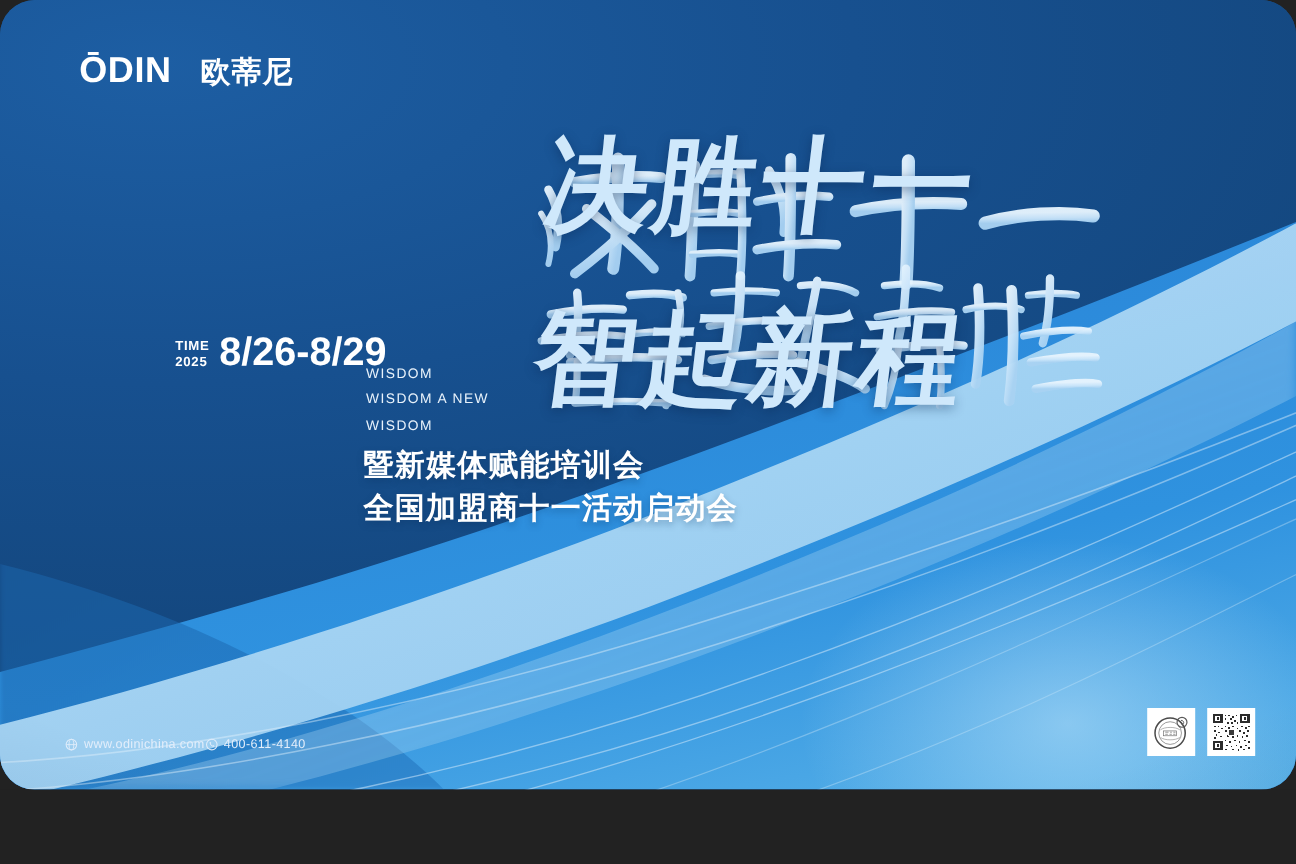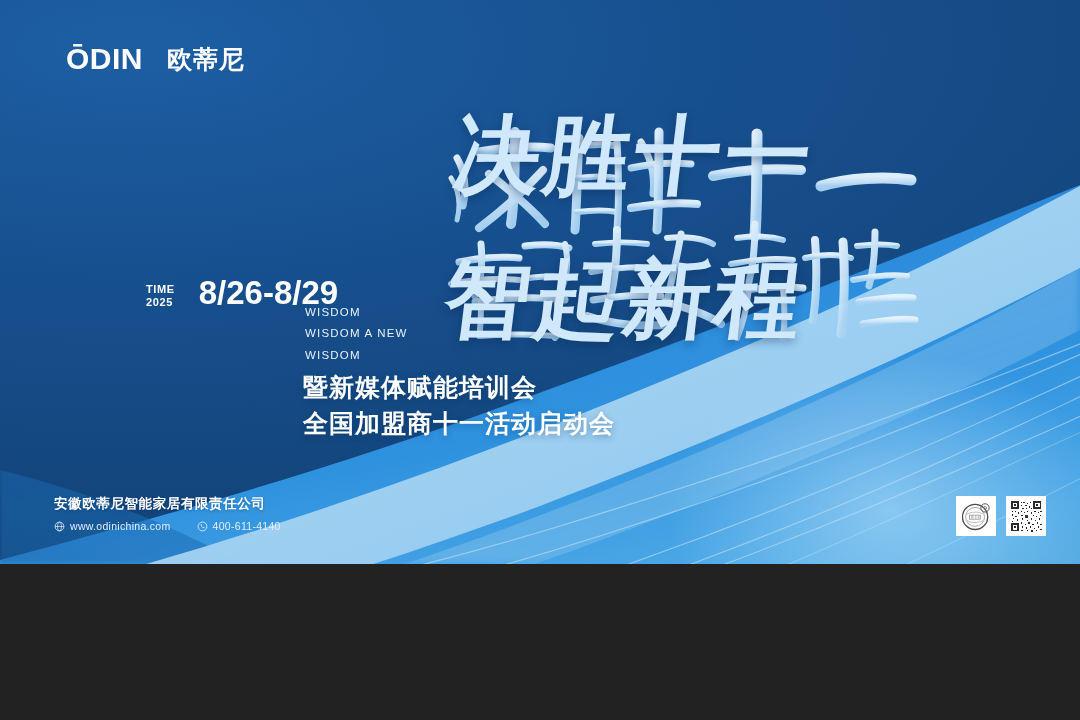--- a/index.html
+++ b/index.html
@@ -1,21 +1,22 @@
 <!DOCTYPE html>
 <html><head>
 <meta charset="utf-8">
 <style>
   html,body{margin:0;padding:0;background:#222;}
   .poster{
     position:relative;
-    width:1080px;height:564px;
+    width:1080px;height:658px;
     overflow:hidden;
     background:#17508f;
     font-family:"Liberation Sans","DejaVu Sans",sans-serif;
+    border-radius:29px;
     -webkit-font-smoothing:antialiased;
   }
 
   
   .bg-base{
     position:absolute;inset:0;
     background:
       radial-gradient(120% 90% at 12% 8%, #1d5ea3 0%, #17508f 45%, #124377 100%);
   }
   
@@ -92,21 +93,21 @@
   }
   .hl-row{
     font-size:86px;line-height:1;letter-spacing:4px;white-space:nowrap;
     text-shadow:0 3px 10px rgba(8,40,85,.45);
     transform:skewX(-7deg);
   }
   .hl-row.r1{padding-left:10px;}
   .hl-row.r2{padding-left:0px;}
 
   
-  .dateblock{position:absolute;left:146px;top:276px;display:flex;align-items:flex-end;gap:24px;}
+  .dateblock{position:absolute;left:146px;top:276px;display:flex;align-items:flex-end;gap:8px;}
   .time-label{display:flex;flex-direction:column;color:#ffffff;font-size:11px;
     font-weight:700;line-height:1.18;letter-spacing:.6px;padding-top:6px;}
   .date-main{color:#ffffff;font-size:33px;font-weight:700;line-height:1;letter-spacing:0px;}
 
   .wisdom{
     position:absolute;left:305px;top:302px;
     color:#e8f2fb;font-size:11.5px;line-height:1.85;letter-spacing:1.2px;font-weight:400;
   }
 
   
@@ -117,21 +118,21 @@
     text-shadow:0 2px 6px rgba(10,45,90,.35);
   }
 
   
   .footer{position:absolute;left:54px;bottom:32px;}
   .footer-company{
     color:#ffffff;font-size:13.5px;font-weight:700;letter-spacing:.6px;line-height:1.3;
     font-family:"DejaVu Sans","Liberation Sans",sans-serif;
     text-shadow:0 1px 3px rgba(10,45,90,.4);
   }
-  .footer-row{display:flex;align-items:center;gap:26px;margin-top:7px;}
+  .footer-row{display:flex;align-items:center;margin-top:7px;}
   .footer-item{display:flex;align-items:center;gap:5px;
     color:#e3eefb;font-size:10.5px;letter-spacing:.3px;}
   .fi-icon{width:11px;height:11px;flex:0 0 11px;opacity:.95;}
   .fi-icon svg{display:block;width:11px;height:11px;}
 
   
   .badges{position:absolute;right:34px;bottom:28px;display:flex;gap:10px;}
   .badge{width:40px;height:40px;background:#ffffff;padding:2px;box-sizing:border-box;
     display:flex;align-items:center;justify-content:center;}
   .badge svg{display:block;width:100%;height:100%;}
@@ -265,21 +266,20 @@
     <div>WISDOM A NEW</div>
     <div>WISDOM</div>
   </div>
 
   <div class="subtitle">
     <div>暨新媒体赋能培训会</div>
     <div>全国加盟商十一活动启动会</div>
   </div>
 
   <div class="footer">
-    <div class="footer-company">安徽欧蒂尼智能家居有限责任公司</div>
     <div class="footer-row">
       <div class="footer-item">
         <span class="fi-icon">
           <svg viewBox="0 0 16 16">
               <circle cx="8" cy="8" r="6.4" fill="none" stroke="#e3eefb" stroke-width="1.3"></circle>
               <ellipse cx="8" cy="8" rx="2.9" ry="6.4" fill="none" stroke="#e3eefb" stroke-width="1.1"></ellipse>
               <path d="M1.8,8 H14.2" stroke="#e3eefb" stroke-width="1.1"></path>
             </svg>
         </span>
         <span>www.odinichina.com</span>

